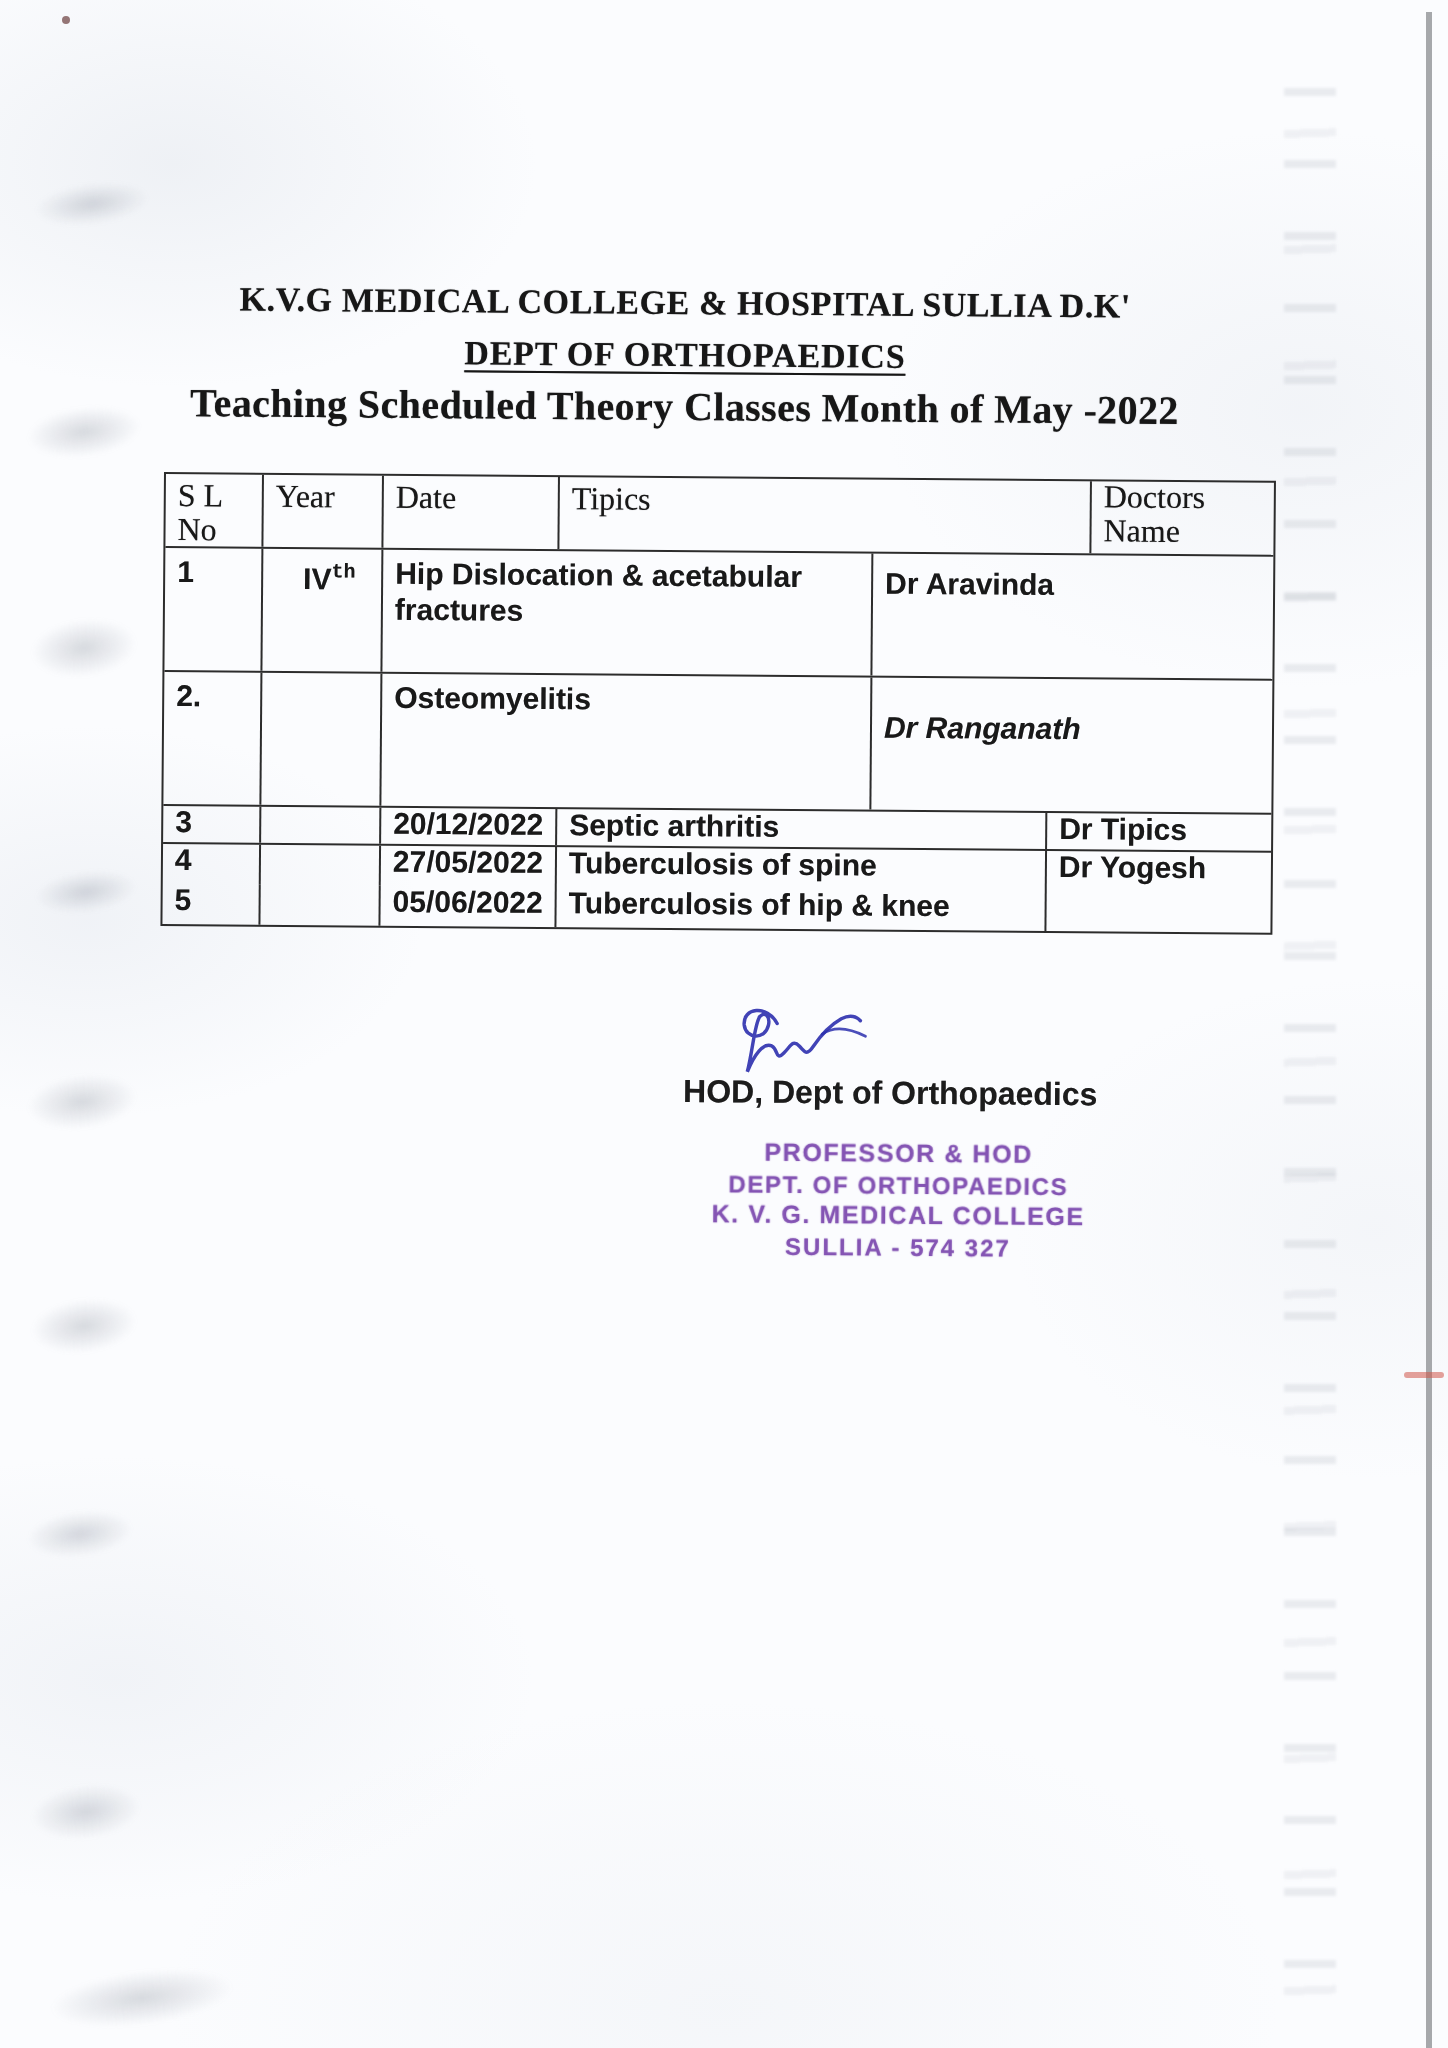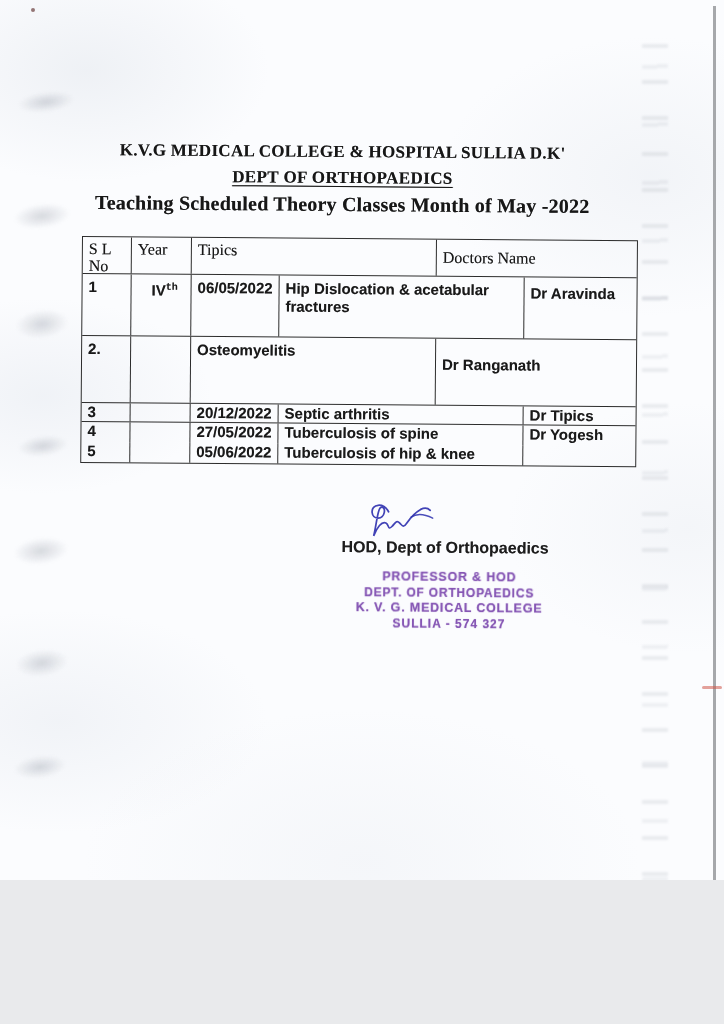--- a/index.html
+++ b/index.html
@@ -1,17 +1,17 @@
 <!DOCTYPE html>
 <html><head>
 <meta charset="utf-8">
 <style>
   html,body{margin:0;padding:0;background:#e9eaec;}
   .page{
-    position:relative;width:724px;height:880px;overflow:hidden;
+    position:relative;width:724px;height:1024px;overflow:hidden;
     background-color:#fbfcfe;
     background-image:
       radial-gradient(ellipse 260px 160px at 12% 8%, rgba(205,212,222,.28), rgba(205,212,222,0) 70%),
       radial-gradient(ellipse 300px 200px at 90% 20%, rgba(205,212,222,.20), rgba(205,212,222,0) 70%),
       radial-gradient(ellipse 240px 140px at 6% 45%, rgba(200,208,220,.22), rgba(200,208,220,0) 70%),
       radial-gradient(ellipse 260px 180px at 95% 60%, rgba(205,212,222,.16), rgba(205,212,222,0) 70%),
       radial-gradient(ellipse 300px 160px at 8% 82%, rgba(200,208,220,.20), rgba(200,208,220,0) 70%),
       radial-gradient(ellipse 400px 220px at 50% 98%, rgba(205,212,222,.14), rgba(205,212,222,0) 70%);
     font-family:"Liberation Sans",sans-serif;
   }
@@ -25,27 +25,27 @@
   
   .sched-table{position:absolute;left:82px;top:236px;width:556px;border:1.6px solid #2c2c2c;box-sizing:border-box;}
   .t-row{display:flex;box-sizing:border-box;}
   .t-row.bordered{border-top:1.4px solid #2c2c2c;}
   .cell{box-sizing:border-box;padding:2px 6px;overflow:hidden;}
   .cell + .cell{border-left:1.4px solid #2c2c2c;}
   .c1{width:48px;}.c2{width:60px;}.c3{width:88px;}.c4{width:245px;}.c5{flex:1;}
   .head .cell{font-family:"Liberation Serif",serif;font-size:16px;color:#181818;
               text-shadow:0 0 .4px rgba(20,20,20,.5);line-height:17px;padding-top:3px;}
   .head{height:36px;}
-  .head .c5{display:flex;align-items:center;padding-top:0;}
+  .head .c5{display:flex;align-items:center;padding-top:0;margin-left:21px;}
   .body-cell{font-size:15px;font-weight:600;color:#191919;line-height:18px;
              text-shadow:0 0 .3px rgba(20,20,20,.4);}
   .r1{height:62px;} .r2{height:67px;} .r3{height:19px;} .r4{height:21px;} .r5{height:20px;}
   .r1 .cell,.r2 .cell{padding-top:4px;}
   .r3 .cell,.r4 .cell,.r5 .cell{padding-top:0;line-height:18px;}
-  .r1 .c5{padding-top:7px;} .r2 .c5{padding-top:17px;}
+  .r1 .c5{padding-top:7px;} .r2 .c5{padding-top:17px;font-style:italic;}
   .year-val{padding-left:14px;display:inline-block;}
   sup{font-size:10px;font-family:Liberation Mono, monospace;}
   
   .sig{position:absolute;left:363px;top:497px;width:78px;height:42px;}
   .hod-line{position:absolute;left:344px;top:536px;font-size:16px;font-weight:600;color:#1c1c1c;
             text-shadow:0 0 .3px rgba(20,20,20,.4);}
   .stamp{position:absolute;left:352px;top:567px;width:200px;text-align:center;
          color:#7a46ad;font-weight:700;letter-spacing:.8px;opacity:.92;
          text-shadow:0 0 .7px rgba(122,70,173,.65);filter:blur(.2px);}
   .stamp div{line-height:15.5px;}
@@ -87,28 +87,28 @@
     <div class="title title2">DEPT OF ORTHOPAEDICS</div>
     <div class="title title3">Teaching Scheduled Theory Classes Month of May -2022</div>
 
     <div class="sched-table">
       <div class="t-row head">
         <div class="cell c1">
           <div>S L</div>
           <div>No</div>
         </div>
         <div class="cell c2">Year</div>
+        <div class="cell c3">Date</div>
         <div class="cell c4">Tipics</div>
         <div class="cell c5">Doctors Name</div>
       </div>
 
       <div class="t-row bordered r1">
         <div class="cell c1 body-cell">1</div>
         <div class="cell c2 body-cell"><span class="year-val">IV</span><sup>th</sup></div>
-        <div class="cell c3 body-cell">06/05/2022</div>
         <div class="cell c4 body-cell">Hip Dislocation &amp; acetabular fractures</div>
         <div class="cell c5 body-cell">Dr Aravinda</div>
       </div>
 
       <div class="t-row bordered r2">
         <div class="cell c1 body-cell">2.</div>
         <div class="cell c2 body-cell"></div>
         <div class="cell c4 body-cell">Osteomyelitis</div>
         <div class="cell c5 body-cell">Dr Ranganath</div>
       </div>

